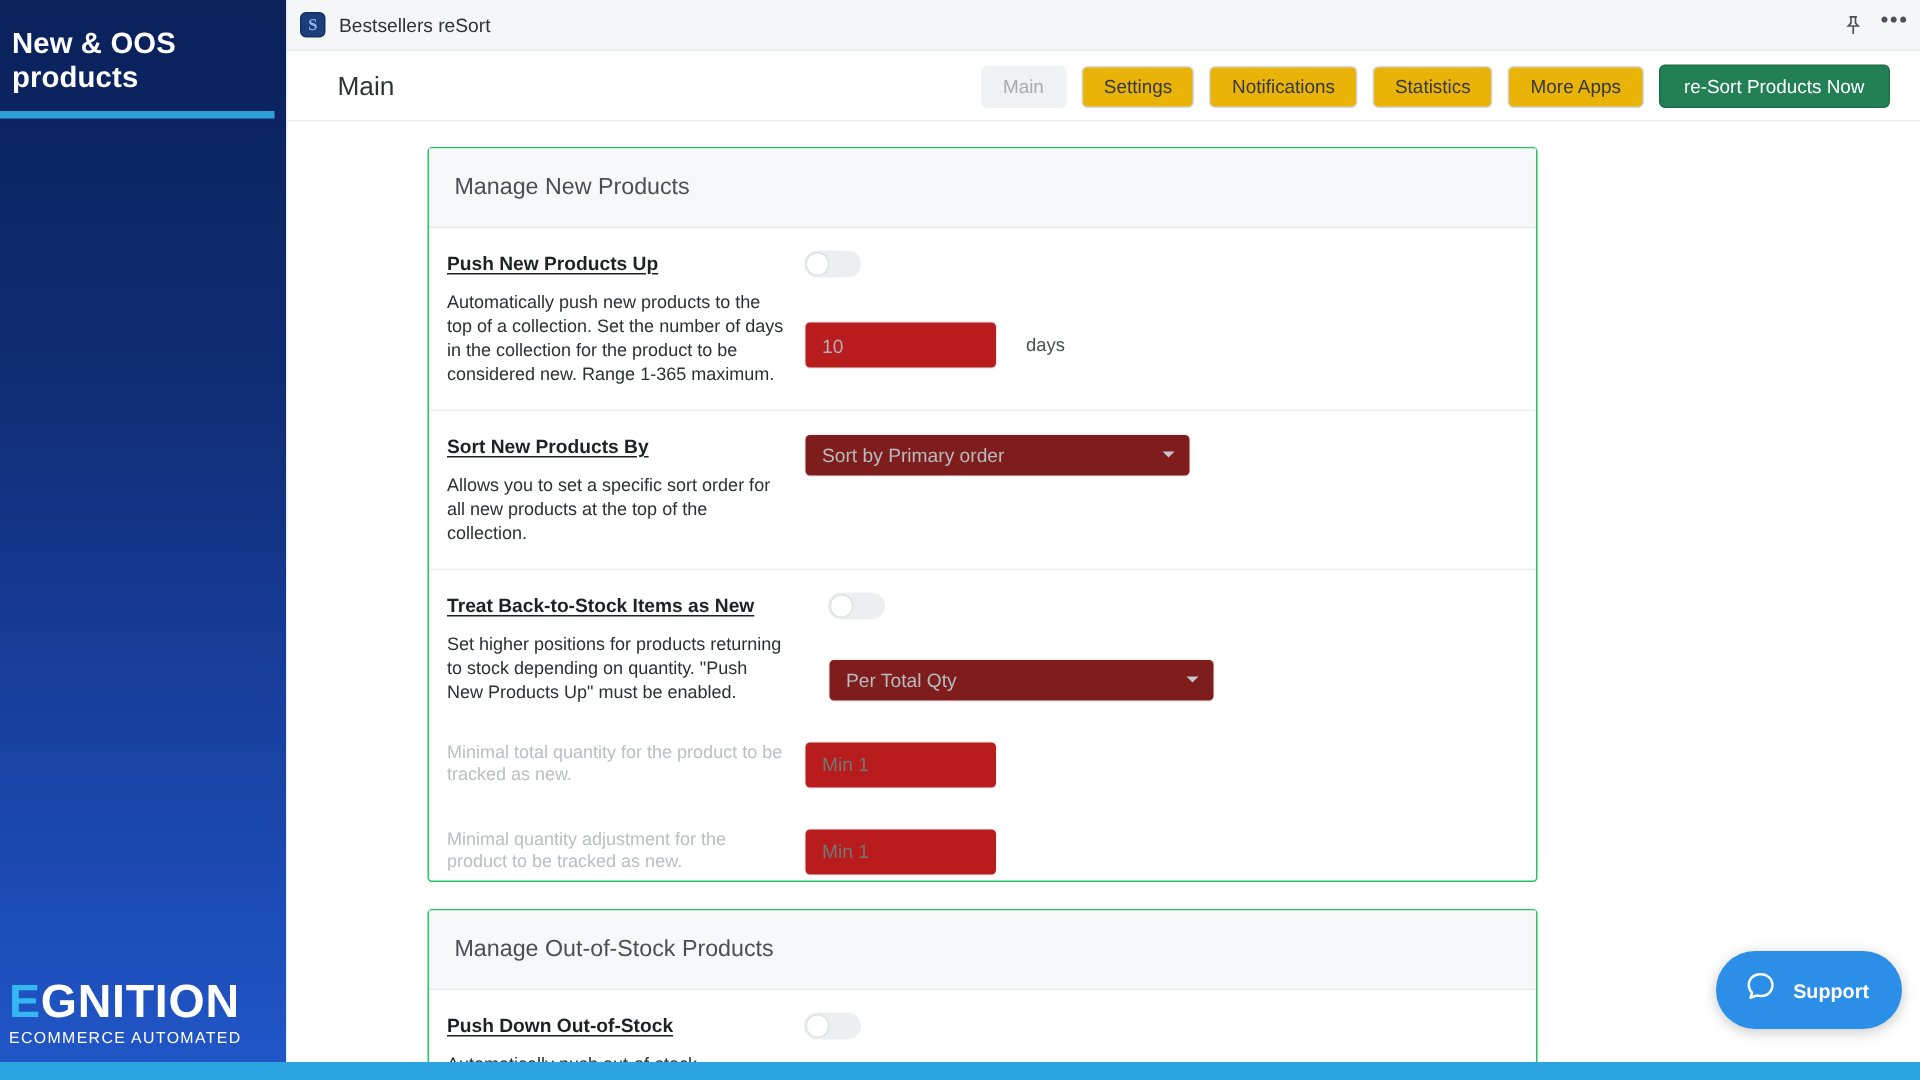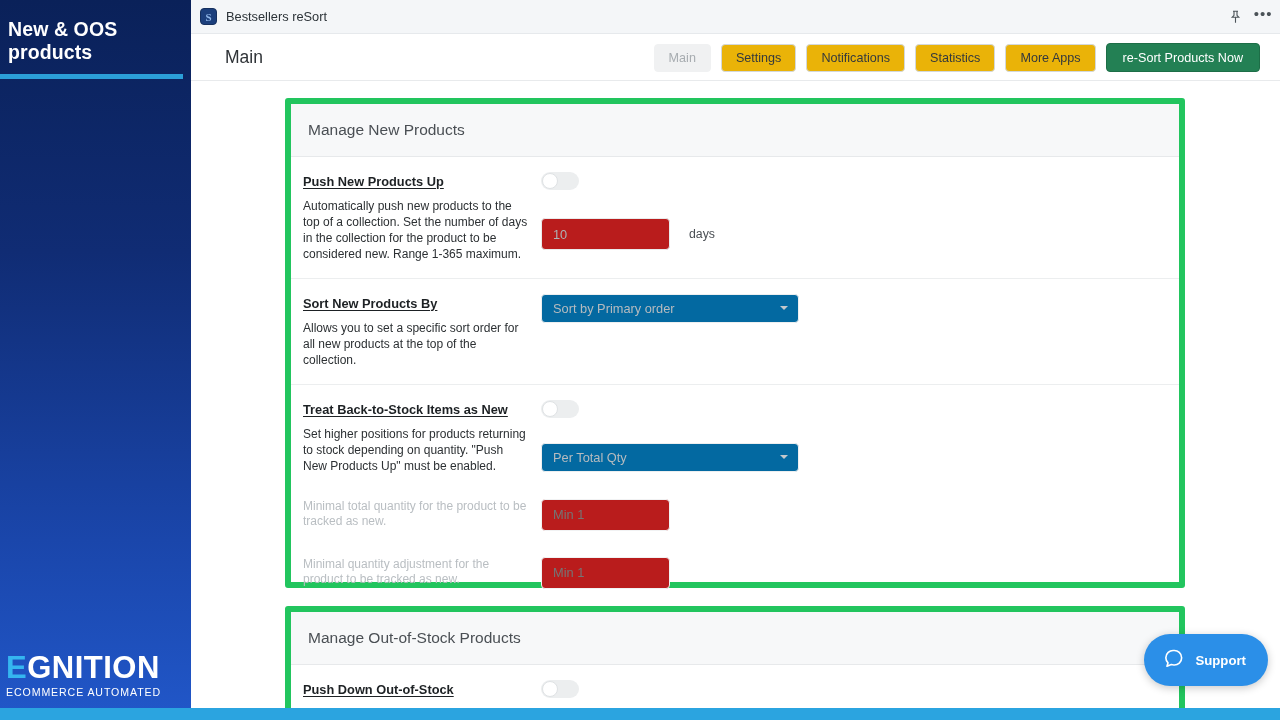--- a/index.html
+++ b/index.html
@@ -155,23 +155,23 @@
   
   .content {
     position: relative;
     height: 627px;
     background: #ffffff;
     overflow: hidden;
   }
   .card {
     position: absolute;
     left: 94px;
-    width: 900px;
-    background: #ffffff;
-    border: 6px solid #22c55e;
+    width: 740px;
+    background: #ffffff;
+    border: 1px solid #22c55e;
     border-radius: 3px;
   }
   #card-new { top: 17px; height: 490px; }
   #card-oos { top: 525px; height: 200px; }
 
   .card-head {
     height: 53px;
     background: #f7f8f9;
     border-bottom: 1px solid #e7e9eb;
     display: flex; align-items: center;
@@ -242,21 +242,21 @@
   .unit-label {
     font-size: 12.3px;
     color: #4a4f54;
     margin-left: 19px;
   }
 
   .select-box {
     width: 258px; height: 29px;
     border: 1px solid #edeff0;
     border-radius: 4px;
-    background: #0369a1;
+    background: #7f1d1d;
     display: flex; align-items: center;
     padding: 0 11px;
     font-size: 12.8px;
     color: #b6bbbf;
     position: relative;
     cursor: pointer;
   }
   .caret {
     position: absolute; right: 10px; top: 50%;
     transform: translateY(-50%);
@@ -364,21 +364,21 @@
           </div>
           <div class="row-right">
             <div class="select-box">
               <span>Sort by Primary order</span>
               <span class="caret"></span>
             </div>
           </div>
         </div>
 
         <div class="row" style="flex-direction:column; padding-bottom:8px;">
-          <div style="display:flex;">
+          <div style="display:flex;gap:16px;">
             <div class="row-left">
               <div class="setting-label">Treat Back-to-Stock Items as New</div>
               <div class="setting-desc">Set higher positions for products returning to stock depending on quantity. "Push New Products Up" must be enabled.</div>
             </div>
             <div class="row-right">
               <div class="toggle">
                 <div class="knob"></div>
               </div>
               <div class="select-box" style="margin-top:21px;">
                 <span>Per Total Qty</span>

